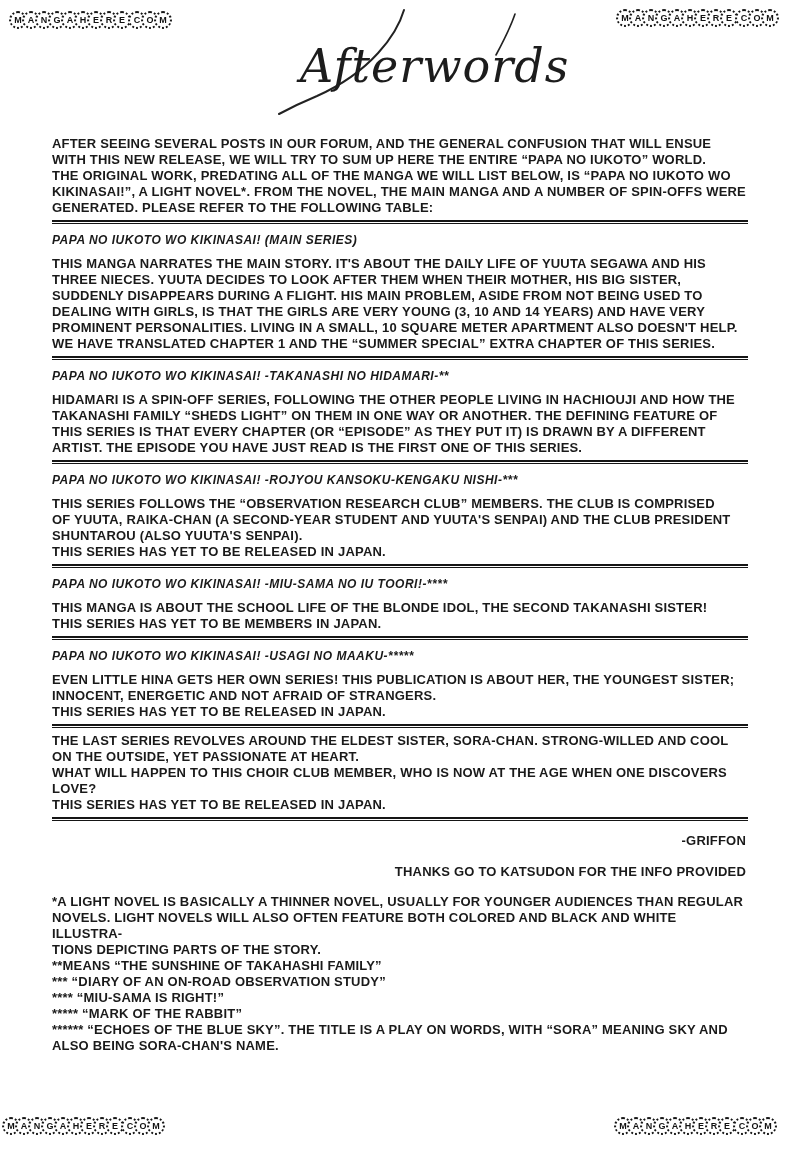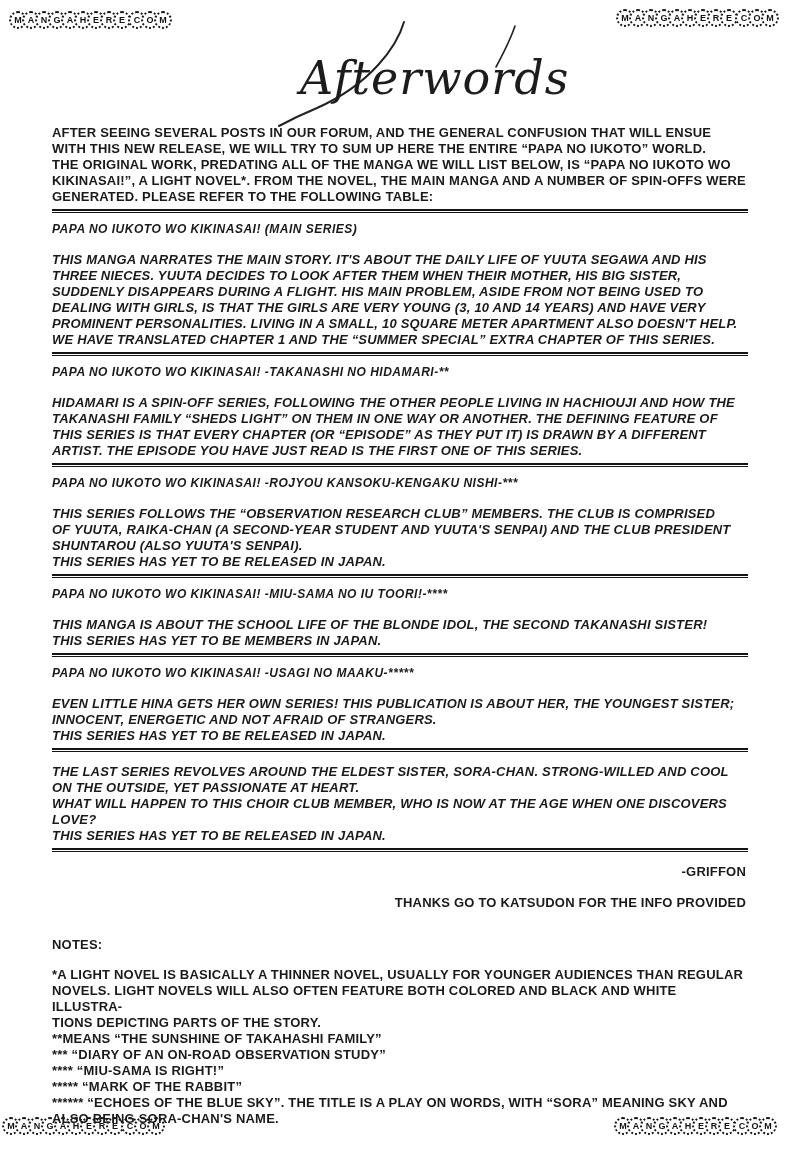--- a/index.html
+++ b/index.html
@@ -24,39 +24,39 @@
     width:4px; height:4px; border-width:2px;
     align-self:flex-end; margin-bottom:2px; margin-left:-3px; margin-right:-3px;
     font-size:0;
   }
   .logo-tl { left:9px;  top:11px; }
   .logo-tr { left:616px; top:9px; }
   .logo-bl { left:2px;  top:1117px; }
   .logo-br { left:614px; top:1117px; }
 
   
-  .title-wrap { position:absolute; left:272px; top:12px; width:320px; height:122px; }
+  .title-wrap { position:absolute; left:272px; top:0; width:320px; height:122px; }
 
   
-  .content { position:absolute; left:52px; top:125px; width:696px; }
+  .content { position:absolute; left:52px; top:136px; width:696px; }
 
   .bodytext {
     font-size:13px; line-height:16px; font-weight:bold;
     letter-spacing:0.2px; white-space:pre-line;
   }
   .divider {
     height:1px; border-top:2.5px solid #151515; border-bottom:1px solid #151515;
     margin:4px 0 2px 0;
   }
   .section-title {
     margin:6px 0 4px 0;
     font-style:italic; font-weight:bold; font-size:12px; line-height:21px;
     letter-spacing:0.5px;
   }
-  .section-body { margin:12px 0 2px 0;font-style:italic; }
+  .section-body { margin:5px 0 2px 0; }
   .signature { margin-top:12px; text-align:right; padding-right:2px; }
   .thanks    { margin-top:15px; text-align:right; padding-right:2px; }
   .notes-label { margin-top:26px; }
   .notes-body  { margin-top:14px; }
 </style>
 </head>
 <body>
 
 <div class="page">
 
@@ -176,21 +176,20 @@
 ON THE OUTSIDE, YET PASSIONATE AT HEART.
 WHAT WILL HAPPEN TO THIS CHOIR CLUB MEMBER, WHO IS NOW AT THE AGE WHEN ONE DISCOVERS
 LOVE?
 THIS SERIES HAS YET TO BE RELEASED IN JAPAN.</div>
 
     <div class="divider"></div>
 
     <div class="bodytext signature">-GRIFFON</div>
     <div class="bodytext thanks">THANKS GO TO KATSUDON FOR THE INFO PROVIDED</div>
 
-    <div class="bodytext notes-label">NOTES:</div>
     <div class="bodytext notes-body">*A LIGHT NOVEL IS BASICALLY A THINNER NOVEL, USUALLY FOR YOUNGER AUDIENCES THAN REGULAR
 NOVELS. LIGHT NOVELS WILL ALSO OFTEN FEATURE BOTH COLORED AND BLACK AND WHITE ILLUSTRA-
 TIONS DEPICTING PARTS OF THE STORY.
 **MEANS “THE SUNSHINE OF TAKAHASHI FAMILY”
 *** “DIARY OF AN ON-ROAD OBSERVATION STUDY”
 **** “MIU-SAMA IS RIGHT!”
 ***** “MARK OF THE RABBIT”
 ****** “ECHOES OF THE BLUE SKY”. THE TITLE IS A PLAY ON WORDS, WITH “SORA” MEANING SKY AND
 ALSO BEING SORA-CHAN'S NAME.</div>
 

